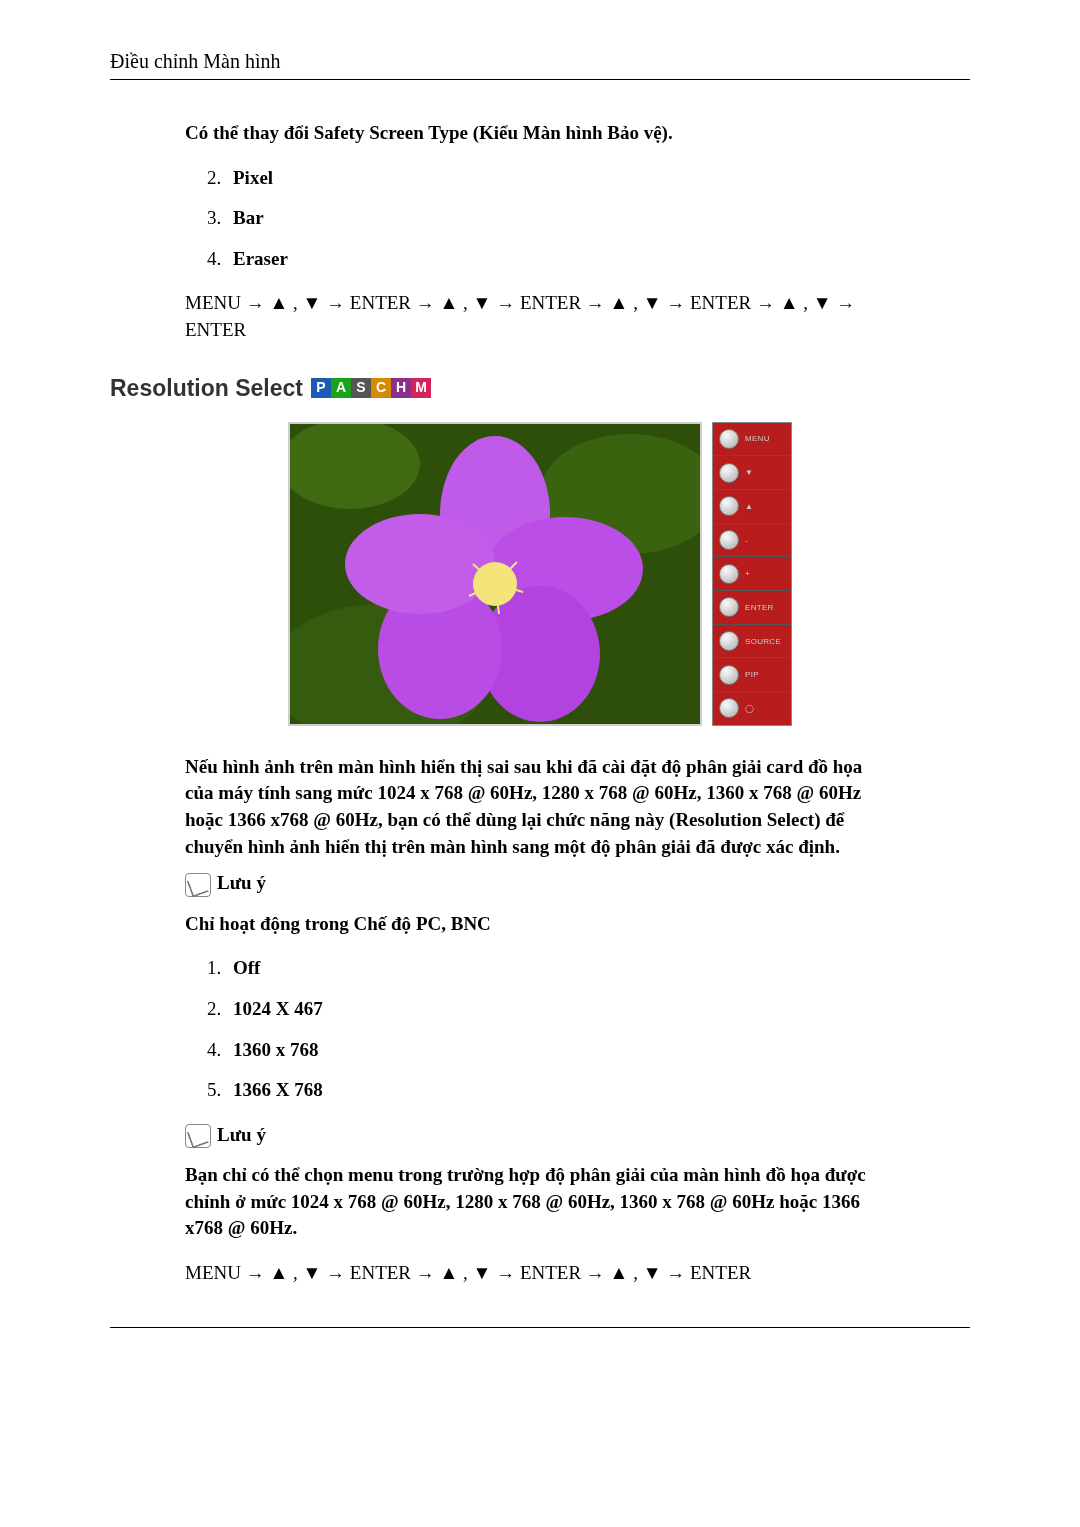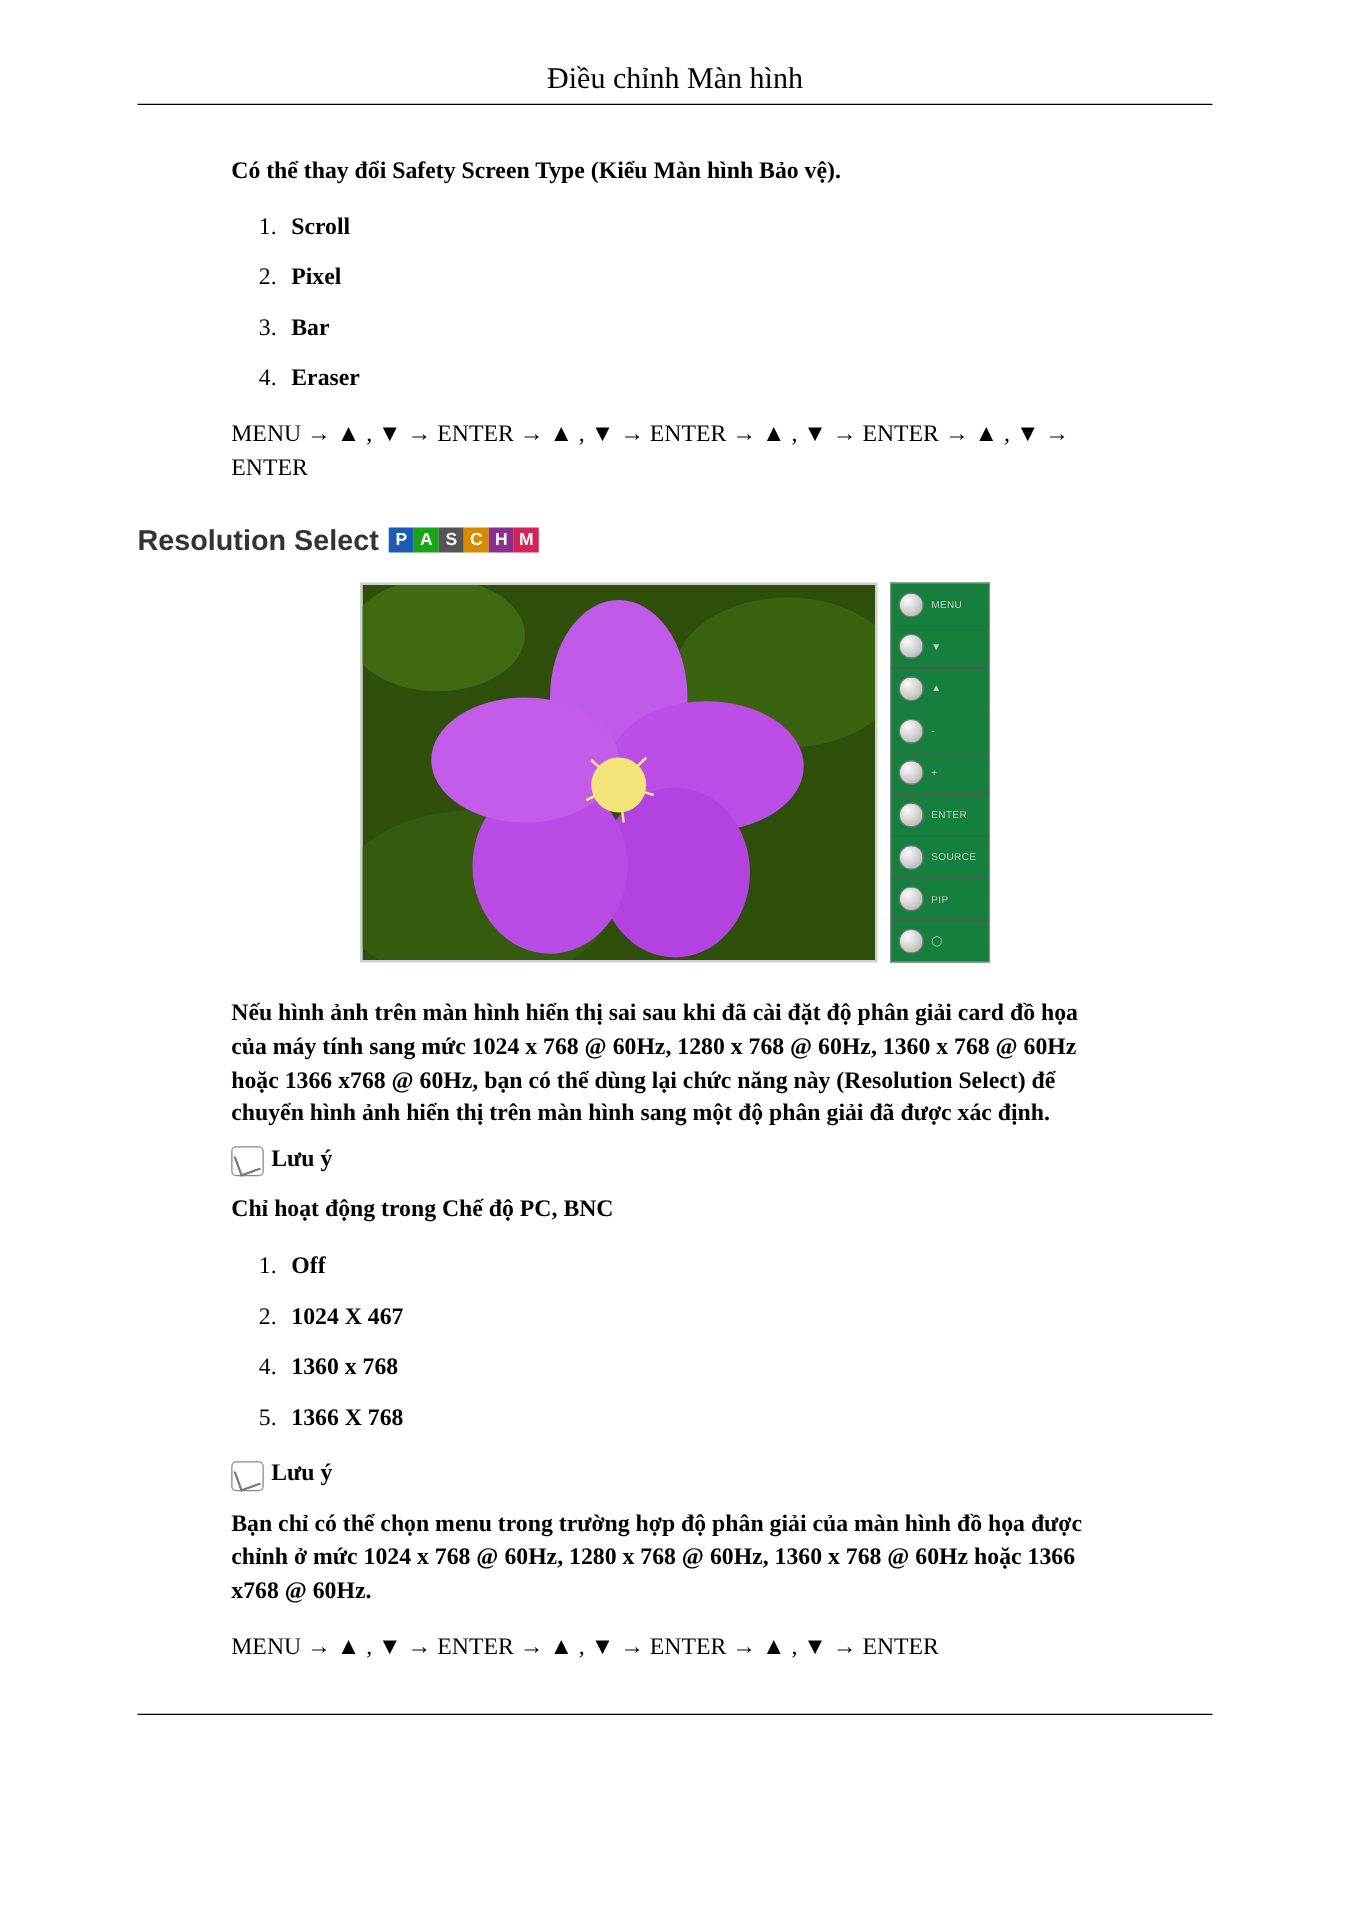--- a/index.html
+++ b/index.html
@@ -9,22 +9,22 @@
     background: #fff;
     color: #000;
   }
   .page {
     width: 1080px;
     margin: 0 auto;
     padding: 50px 110px 60px 110px;
     box-sizing: border-box;
   }
   .header-title {
-    text-align: center;
-    font-size: 24px;
+    text-align: left;
+    font-size: 20px;
     margin-bottom: 6px;
   }
   .rule {
     border: none;
     border-top: 1.5px solid #000;
     margin: 0 0 40px 0;
   }
   .bottom-rule {
     border: none;
     border-top: 1.5px solid #000;
@@ -79,21 +79,21 @@
     border: 2px solid #cfcfcf;
     background: linear-gradient(135deg,#335a0e 0%, #2a4a07 100%);
     position: relative;
     overflow: hidden;
   }
   .flower-box svg {
     position: absolute; inset: 0;
   }
   .side-panel {
     width: 78px;
-    background: #15803d;
+    background: #b91c1c;
     border: 1px solid #888;
     display: flex;
     flex-direction: column;
   }
   .side-btn {
     flex: 1;
     display: flex;
     align-items: center;
     gap: 6px;
     padding: 0 6px;
@@ -163,21 +163,20 @@
   <div class="header-title">Điều chỉnh Màn hình</div>
   <hr class="rule">
 
   <div class="content">
 
     <div class="text-block">
       <span>Có thể thay đổi Safety </span><b>Screen Type (Kiểu Màn hình Bảo vệ)</b><span>.</span>
     </div>
 
     <ul class="ord-list">
-      <li><span class="n">1.</span><span class="v">Scroll</span></li>
       <li><span class="n">2.</span><span class="v">Pixel</span></li>
       <li><span class="n">3.</span><span class="v">Bar</span></li>
       <li><span class="n">4.</span><span class="v">Eraser</span></li>
     </ul>
 
     <div class="nav-line">MENU → ▲ , ▼ → ENTER → ▲ , ▼ → ENTER → ▲ , ▼ → ENTER → ▲ , ▼ → ENTER</div>
 
     <div class="section-heading">
       <span>Resolution Select</span>
       <span class="badge-row">

